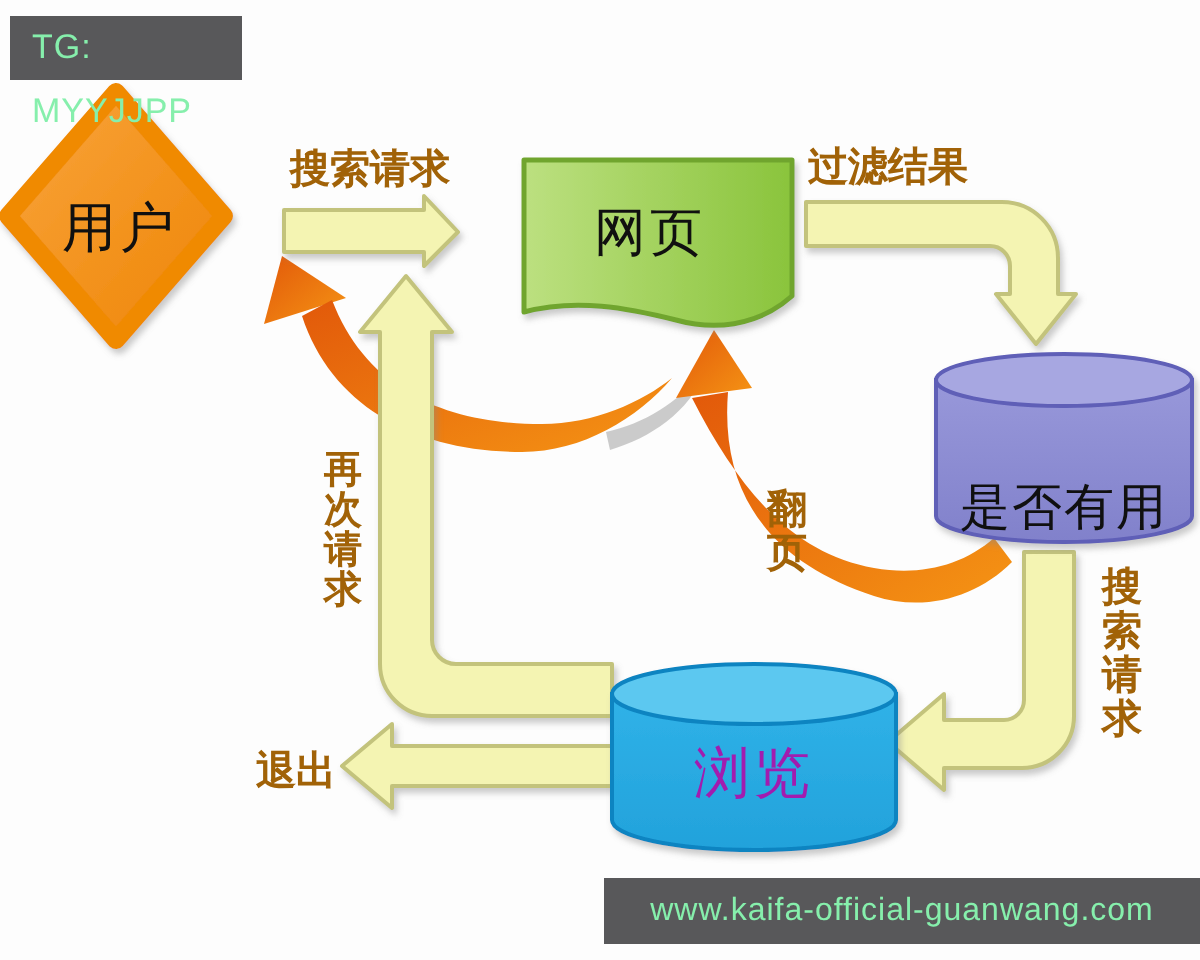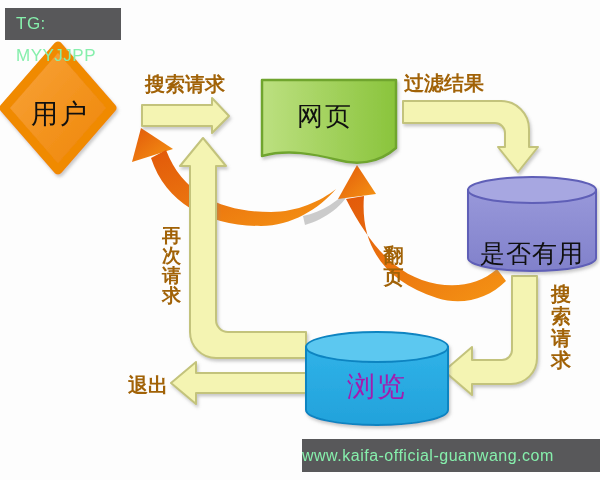--- a/index.html
+++ b/index.html
@@ -12,21 +12,21 @@
   .hlabel{text-align:center;}
   .vlabel{word-break:break-all;text-align:center;}
   .node-label{position:absolute;font-weight:normal;color:#101010;text-align:center;z-index:6;letter-spacing:2px;}
   .banner{
     position:absolute;background:#58585A;color:#86efac;z-index:10;
     font-weight:400;letter-spacing:.5px;
   }
   .banner.tg{left:5px;top:8px;width:116px;height:32px;line-height:32px;
     padding-left:11px;font-size:17px;box-sizing:border-box;}
   .banner.url{left:302px;top:439px;width:298px;height:33px;line-height:33px;
-    text-align:left;font-size:16px;}
+    text-align:center;font-size:16px;}
 </style>
 </head>
 <body>
 
 <div class="canvas">
 
   <svg width="600" height="480" viewBox="0 0 600 480">
     <defs>
       <linearGradient id="gGreen" x1="0" y1="0" x2="1" y2="0">
         <stop offset="0" stop-color="#BCE080"></stop>

